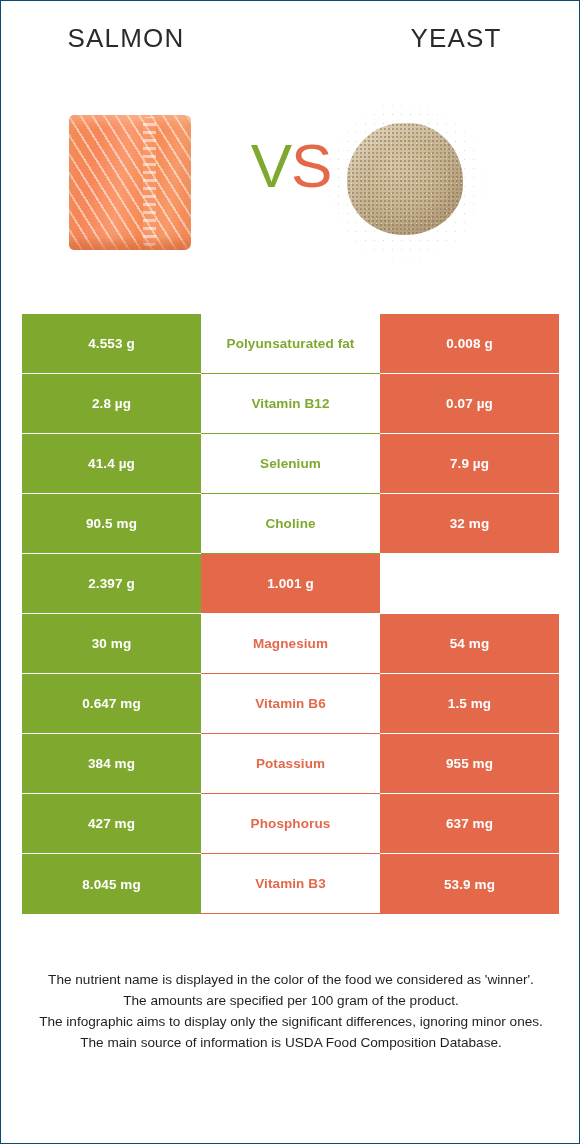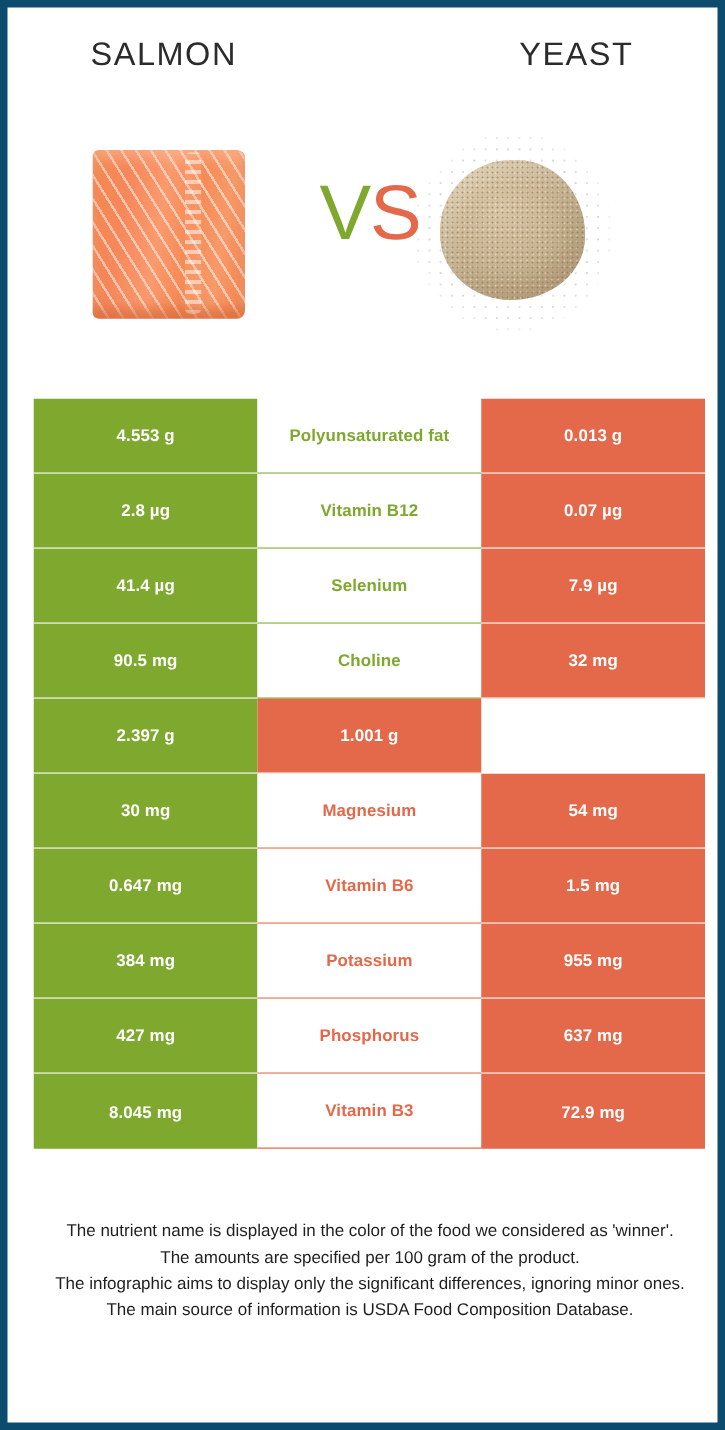--- a/index.html
+++ b/index.html
@@ -10,21 +10,21 @@
     background: #ffffff;
     font-family: "Liberation Sans", sans-serif;
     overflow: hidden;
   }
 
   .page {
     position: relative;
     width: 580px;
     height: 1144px;
     background: #ffffff;
-    border: 6px solid #0c4a6e;
+    border: 1px solid #0c4a6e;
   }
 
   
   .titles {
     position: absolute;
     top: 22px;
     left: 0;
     width: 580px;
     height: 40px;
   }
@@ -258,21 +258,21 @@
         </div>
       </div>
     </div>
 
   </div>
 
   <div class="table" id="comparison-table">
       <div class="row">
         <div class="cell cell-left">4.553 g</div>
         <div class="cell cell-mid win-green">Polyunsaturated fat</div>
-        <div class="cell cell-right">0.013 g</div>
+        <div class="cell cell-right">0.008 g</div>
       </div>
       <div class="row">
         <div class="cell cell-left">2.8 µg</div>
         <div class="cell cell-mid win-green">Vitamin B12</div>
         <div class="cell cell-right">0.07 µg</div>
       </div>
       <div class="row">
         <div class="cell cell-left">41.4 µg</div>
         <div class="cell cell-mid win-green">Selenium</div>
         <div class="cell cell-right">7.9 µg</div>
@@ -302,21 +302,21 @@
         <div class="cell cell-right">955 mg</div>
       </div>
       <div class="row">
         <div class="cell cell-left">427 mg</div>
         <div class="cell cell-mid win-orange">Phosphorus</div>
         <div class="cell cell-right">637 mg</div>
       </div>
       <div class="row">
         <div class="cell cell-left">8.045 mg</div>
         <div class="cell cell-mid win-orange">Vitamin B3</div>
-        <div class="cell cell-right">72.9 mg</div>
+        <div class="cell cell-right">53.9 mg</div>
       </div>
     </div>
 
   <div class="footer" id="footer-note">
       <div>The nutrient name is displayed in the color of the food we considered as 'winner'.</div>
       <div>The amounts are specified per 100 gram of the product.</div>
       <div>The infographic aims to display only the significant differences, ignoring minor ones.</div>
       <div>The main source of information is USDA Food Composition Database.</div>
     </div>
 

